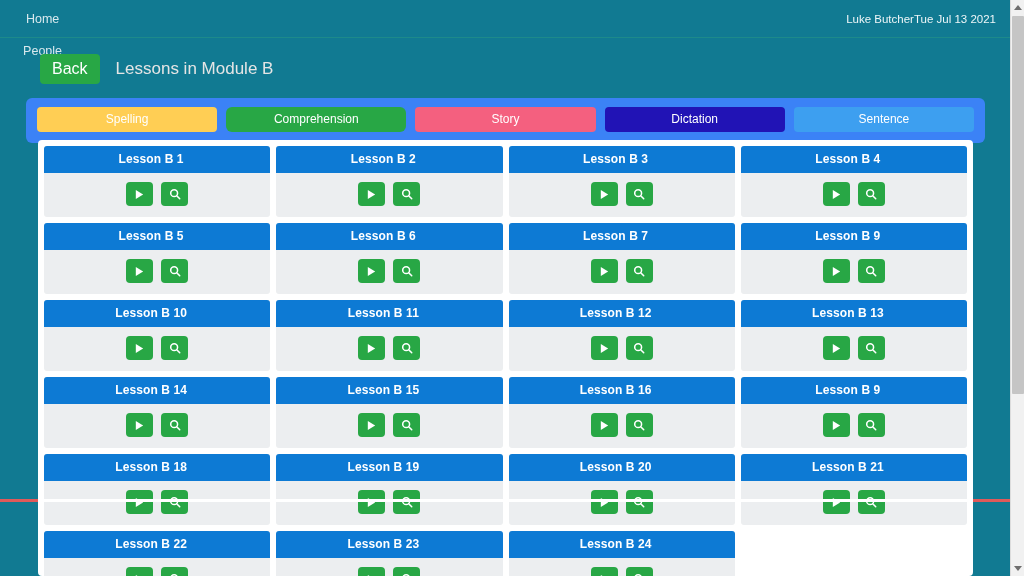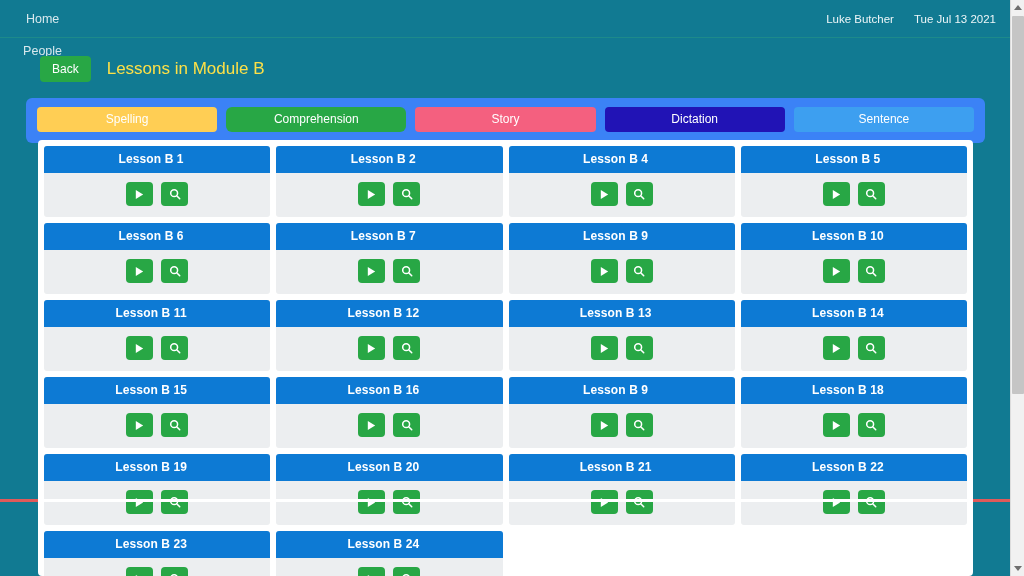--- a/index.html
+++ b/index.html
@@ -37,43 +37,43 @@
   .caret {
     display: inline-block;
     width: 0; height: 0;
     border-left: 4px solid transparent;
     border-right: 4px solid transparent;
     border-top: 4px solid #bcd7de;
     margin-top: 2px;
   }
   .nav-right {
     margin-left: auto;
-    display: flex; align-items: center; gap: 20px;
+    display: flex; align-items: center; gap: 0;
     color: #eef6f8; font-size: 11.5px; white-space: nowrap;
   }
 
   
   .page-header {
     position: absolute; top: 50px; left: 0;
     width: 1010px; height: 38px;
     display: flex; align-items: center;
     padding-left: 40px; gap: 16px;
   }
   .back-btn {
     background: #28a745;
     color: #fff;
     border: none;
     border-radius: 4px;
-    font-size: 12px;
+    font-size: 16px;
     padding: 6px 12px;
     cursor: pointer;
     font-family: "Liberation Sans", sans-serif;
   }
   .page-title {
-    color: #fde047;
+    color: #e5e5e5;
     font-size: 17px;
     font-weight: 400;
     white-space: nowrap;
   }
 
   
   .tab-panel {
     position: absolute;
     top: 98px; left: 26px;
     width: 959px;
@@ -267,20 +267,40 @@
               <span>
                 <svg width="12" height="12" viewBox="0 0 14 14">
                   <circle cx="6" cy="6" r="4" fill="none" stroke="#ffffff" stroke-width="1.8"></circle>
                   <line x1="9" y1="9" x2="12.5" y2="12.5" stroke="#ffffff" stroke-width="1.8" stroke-linecap="round"></line>
                 </svg>
               </span>
             </button>
           </div>
         </div>
         <div class="lesson-card">
+          <div class="lesson-head">Lesson B 3</div>
+          <div class="lesson-body">
+            <button class="icon-btn">
+              <span>
+                <svg width="11" height="11" viewBox="0 0 12 12">
+                  <polygon points="2,1 2,11 10,6" fill="#ffffff"></polygon>
+                </svg>
+              </span>
+            </button>
+            <button class="icon-btn">
+              <span>
+                <svg width="12" height="12" viewBox="0 0 14 14">
+                  <circle cx="6" cy="6" r="4" fill="none" stroke="#ffffff" stroke-width="1.8"></circle>
+                  <line x1="9" y1="9" x2="12.5" y2="12.5" stroke="#ffffff" stroke-width="1.8" stroke-linecap="round"></line>
+                </svg>
+              </span>
+            </button>
+          </div>
+        </div>
+        <div class="lesson-card">
           <div class="lesson-head">Lesson B 4</div>
           <div class="lesson-body">
             <button class="icon-btn">
               <span>
                 <svg width="11" height="11" viewBox="0 0 12 12">
                   <polygon points="2,1 2,11 10,6" fill="#ffffff"></polygon>
                 </svg>
               </span>
             </button>
             <button class="icon-btn">

